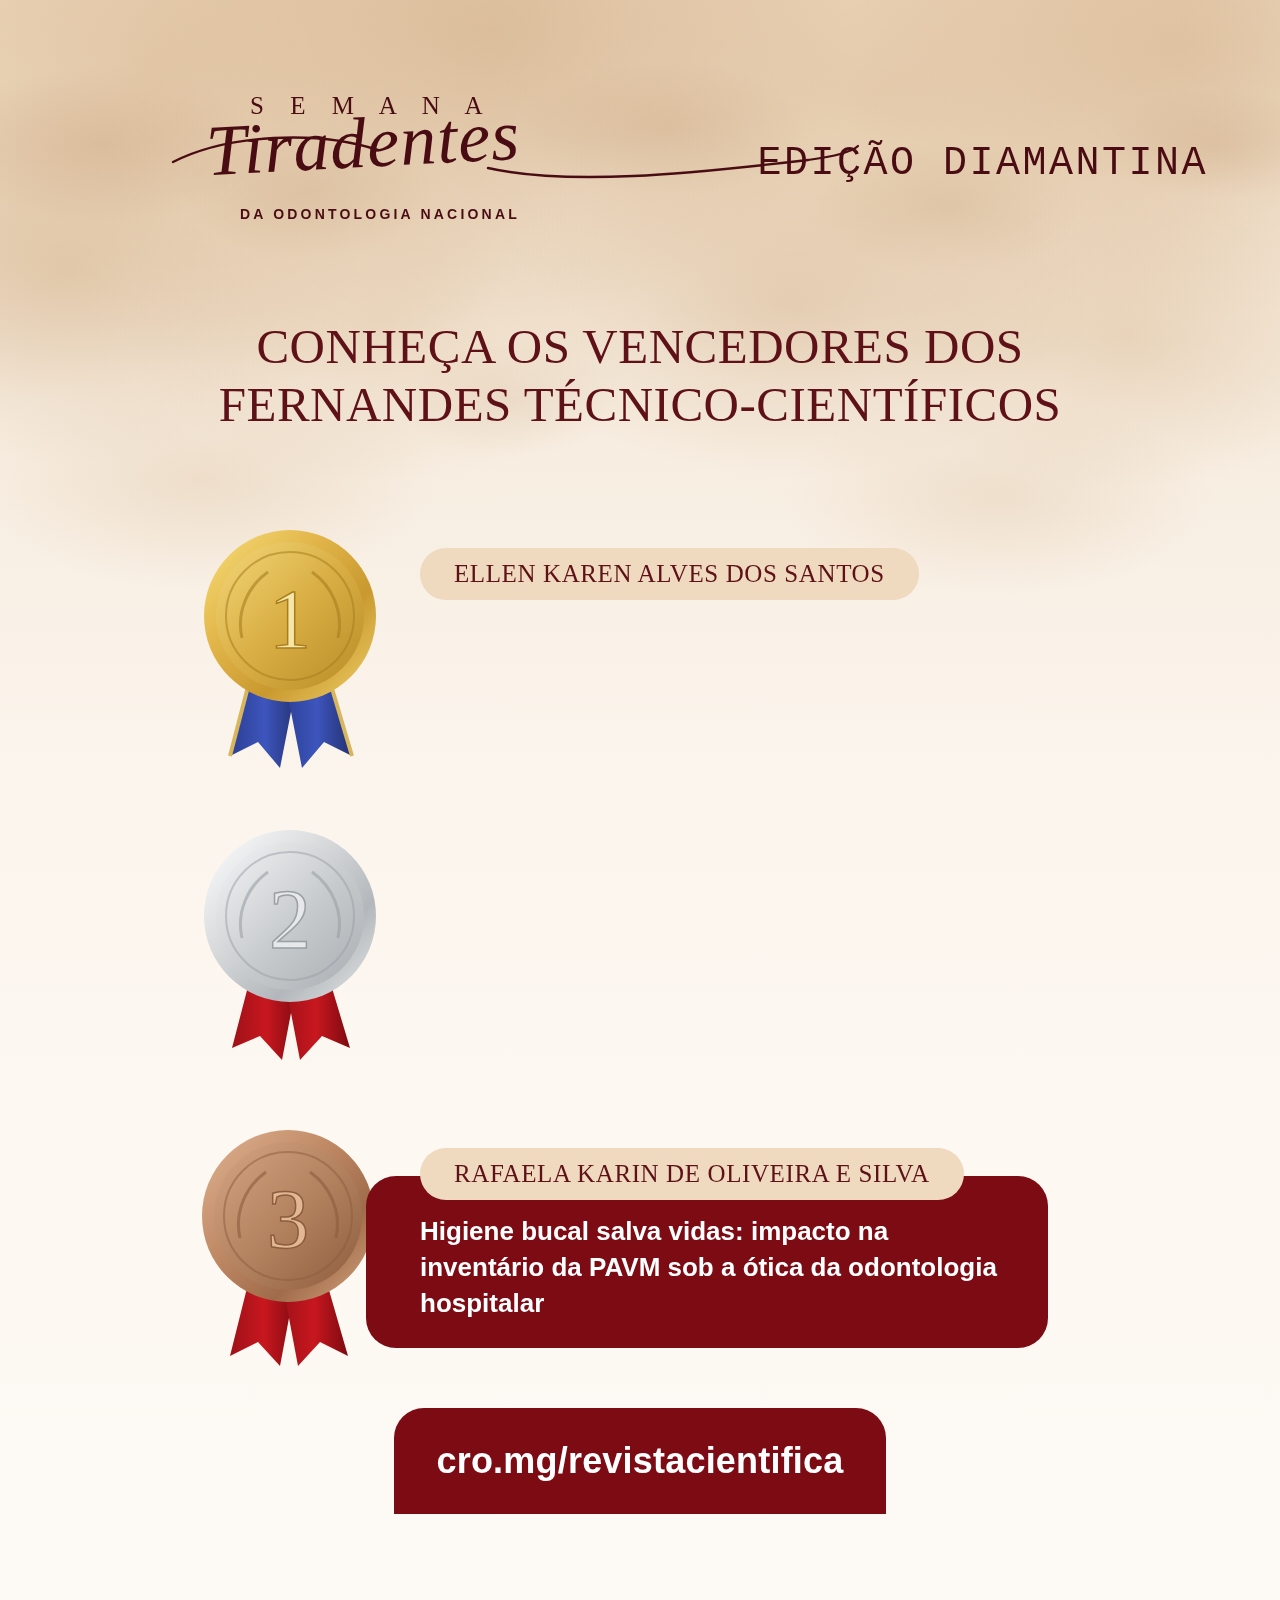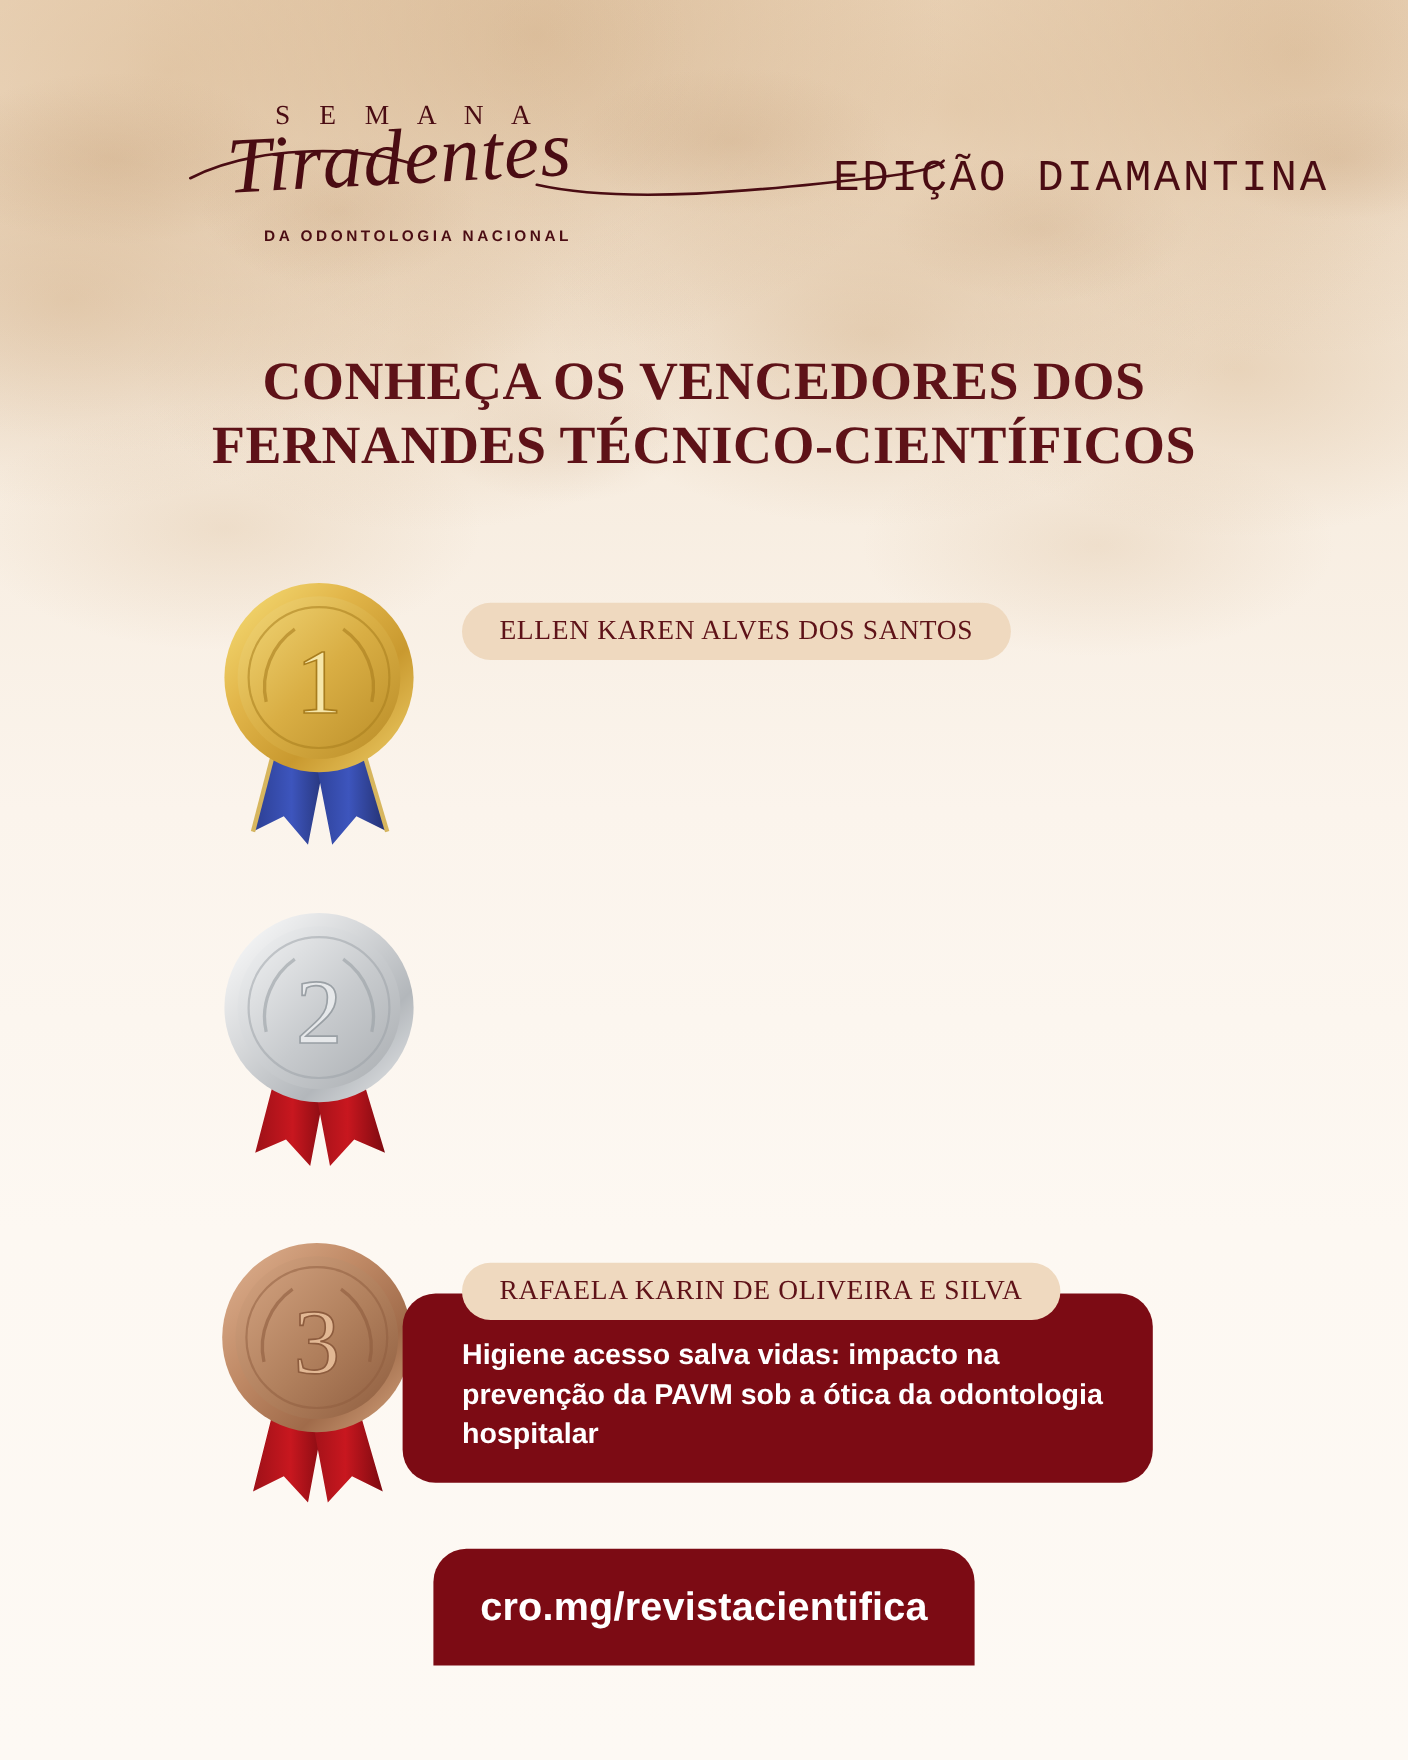--- a/index.html
+++ b/index.html
@@ -103,21 +103,21 @@
     color: #4a0c13;
   }
 
   
   .title {
     position: absolute;
     top: 318px;
     left: 0; right: 0;
     text-align: center;
     font-family: "Liberation Serif", serif;
-    font-weight: bold;
+    font-weight: normal;
     font-size: 49px;
     line-height: 1.18;
     letter-spacing: 0.5px;
     color: #5e1218;
   }
   .title .line { display: block; }
 
   
   .winners {
     position: absolute;
@@ -316,21 +316,21 @@
         <circle cx="92" cy="96" r="86" fill="url(#brz1)"></circle>
         <circle cx="92" cy="96" r="74" fill="url(#brz2)"></circle>
         <circle cx="92" cy="96" r="64" fill="none" stroke="#8d5c3e" stroke-width="2" opacity="0.5"></circle>
         <path d="M44,118 C38,92 50,66 70,52" stroke="#8d5c3e" stroke-width="3" fill="none" opacity="0.6"></path>
         <path d="M140,118 C146,92 134,66 114,52" stroke="#8d5c3e" stroke-width="3" fill="none" opacity="0.6"></path>
         <text x="92" y="128" text-anchor="middle" font-family="Liberation Serif, serif" font-size="84" fill="#e2b894" stroke="#8d5c3e" stroke-width="1.5">3</text>
       </svg>
 
       <div class="cards">
         <div class="name-pill">RAFAELA KARIN DE OLIVEIRA E SILVA</div>
-        <div class="desc-card">Higiene acesso salva vidas: impacto na prevenção da PAVM sob a ótica da odontologia hospitalar</div>
+        <div class="desc-card">Higiene bucal salva vidas: impacto na inventário da PAVM sob a ótica da odontologia hospitalar</div>
       </div>
     </div>
 
   </div>
 
   <div class="footer-btn">cro.mg/revistacientifica</div>
 
 </div>
 
 </body></html>

